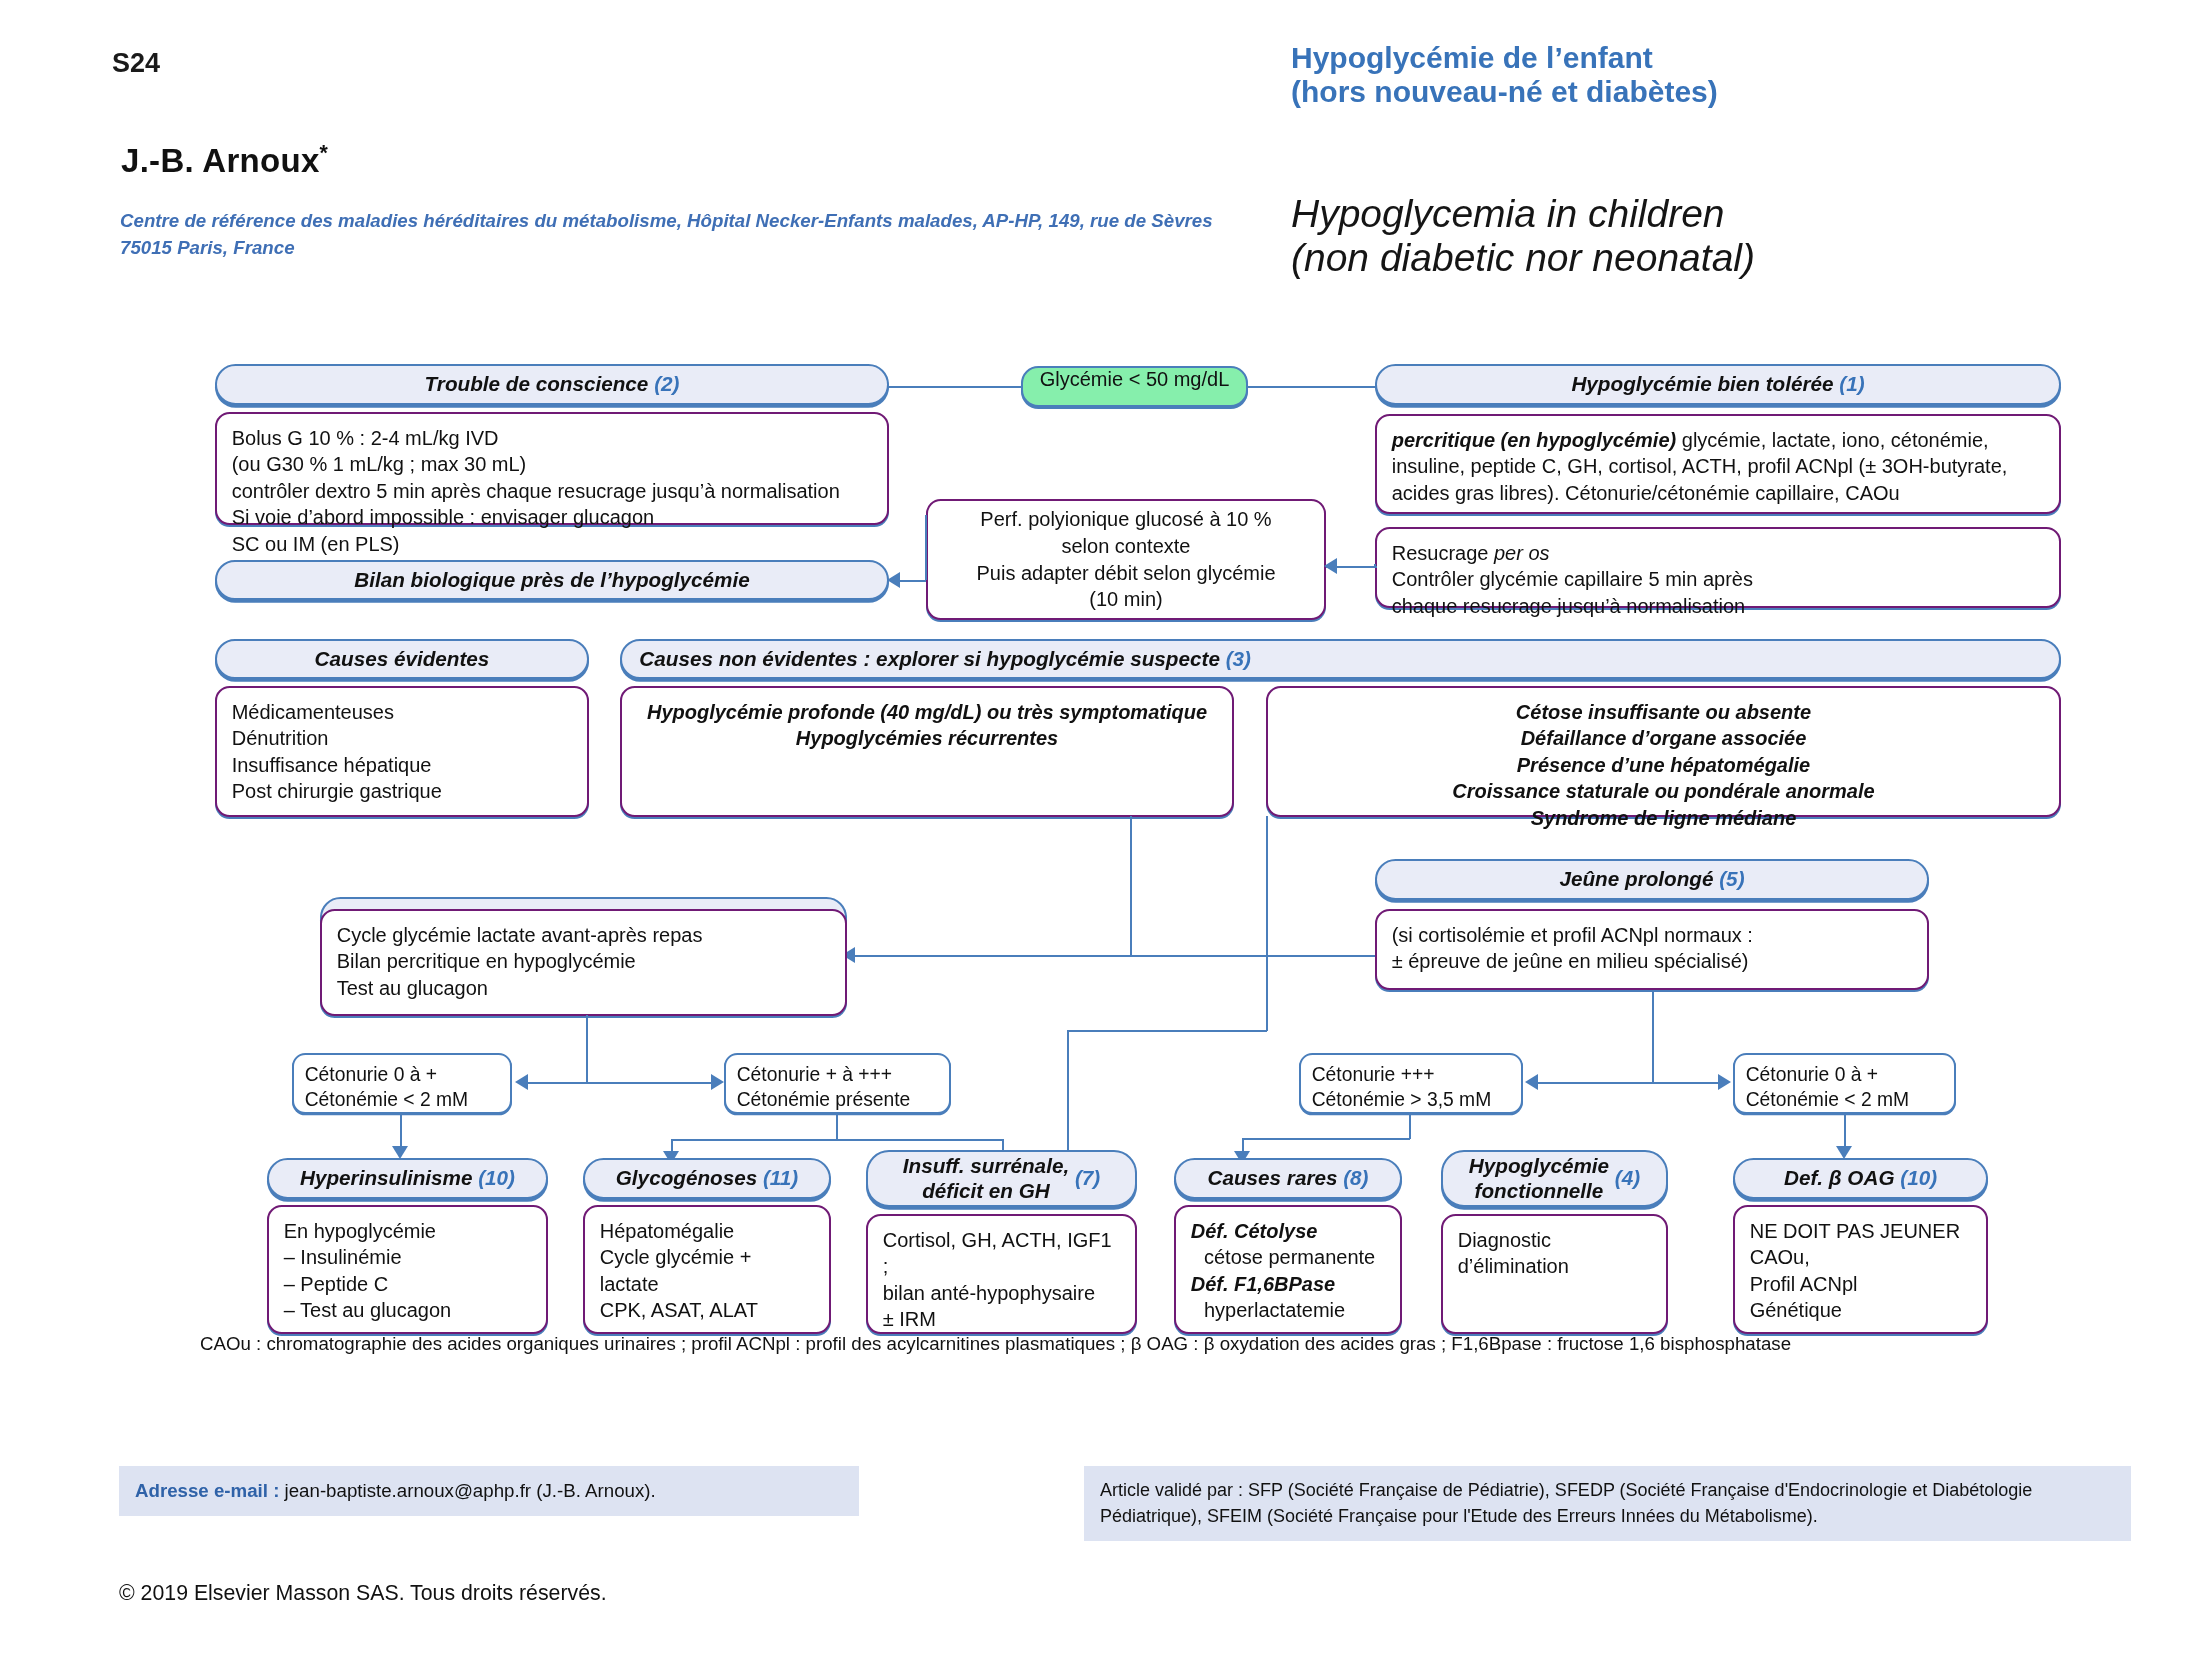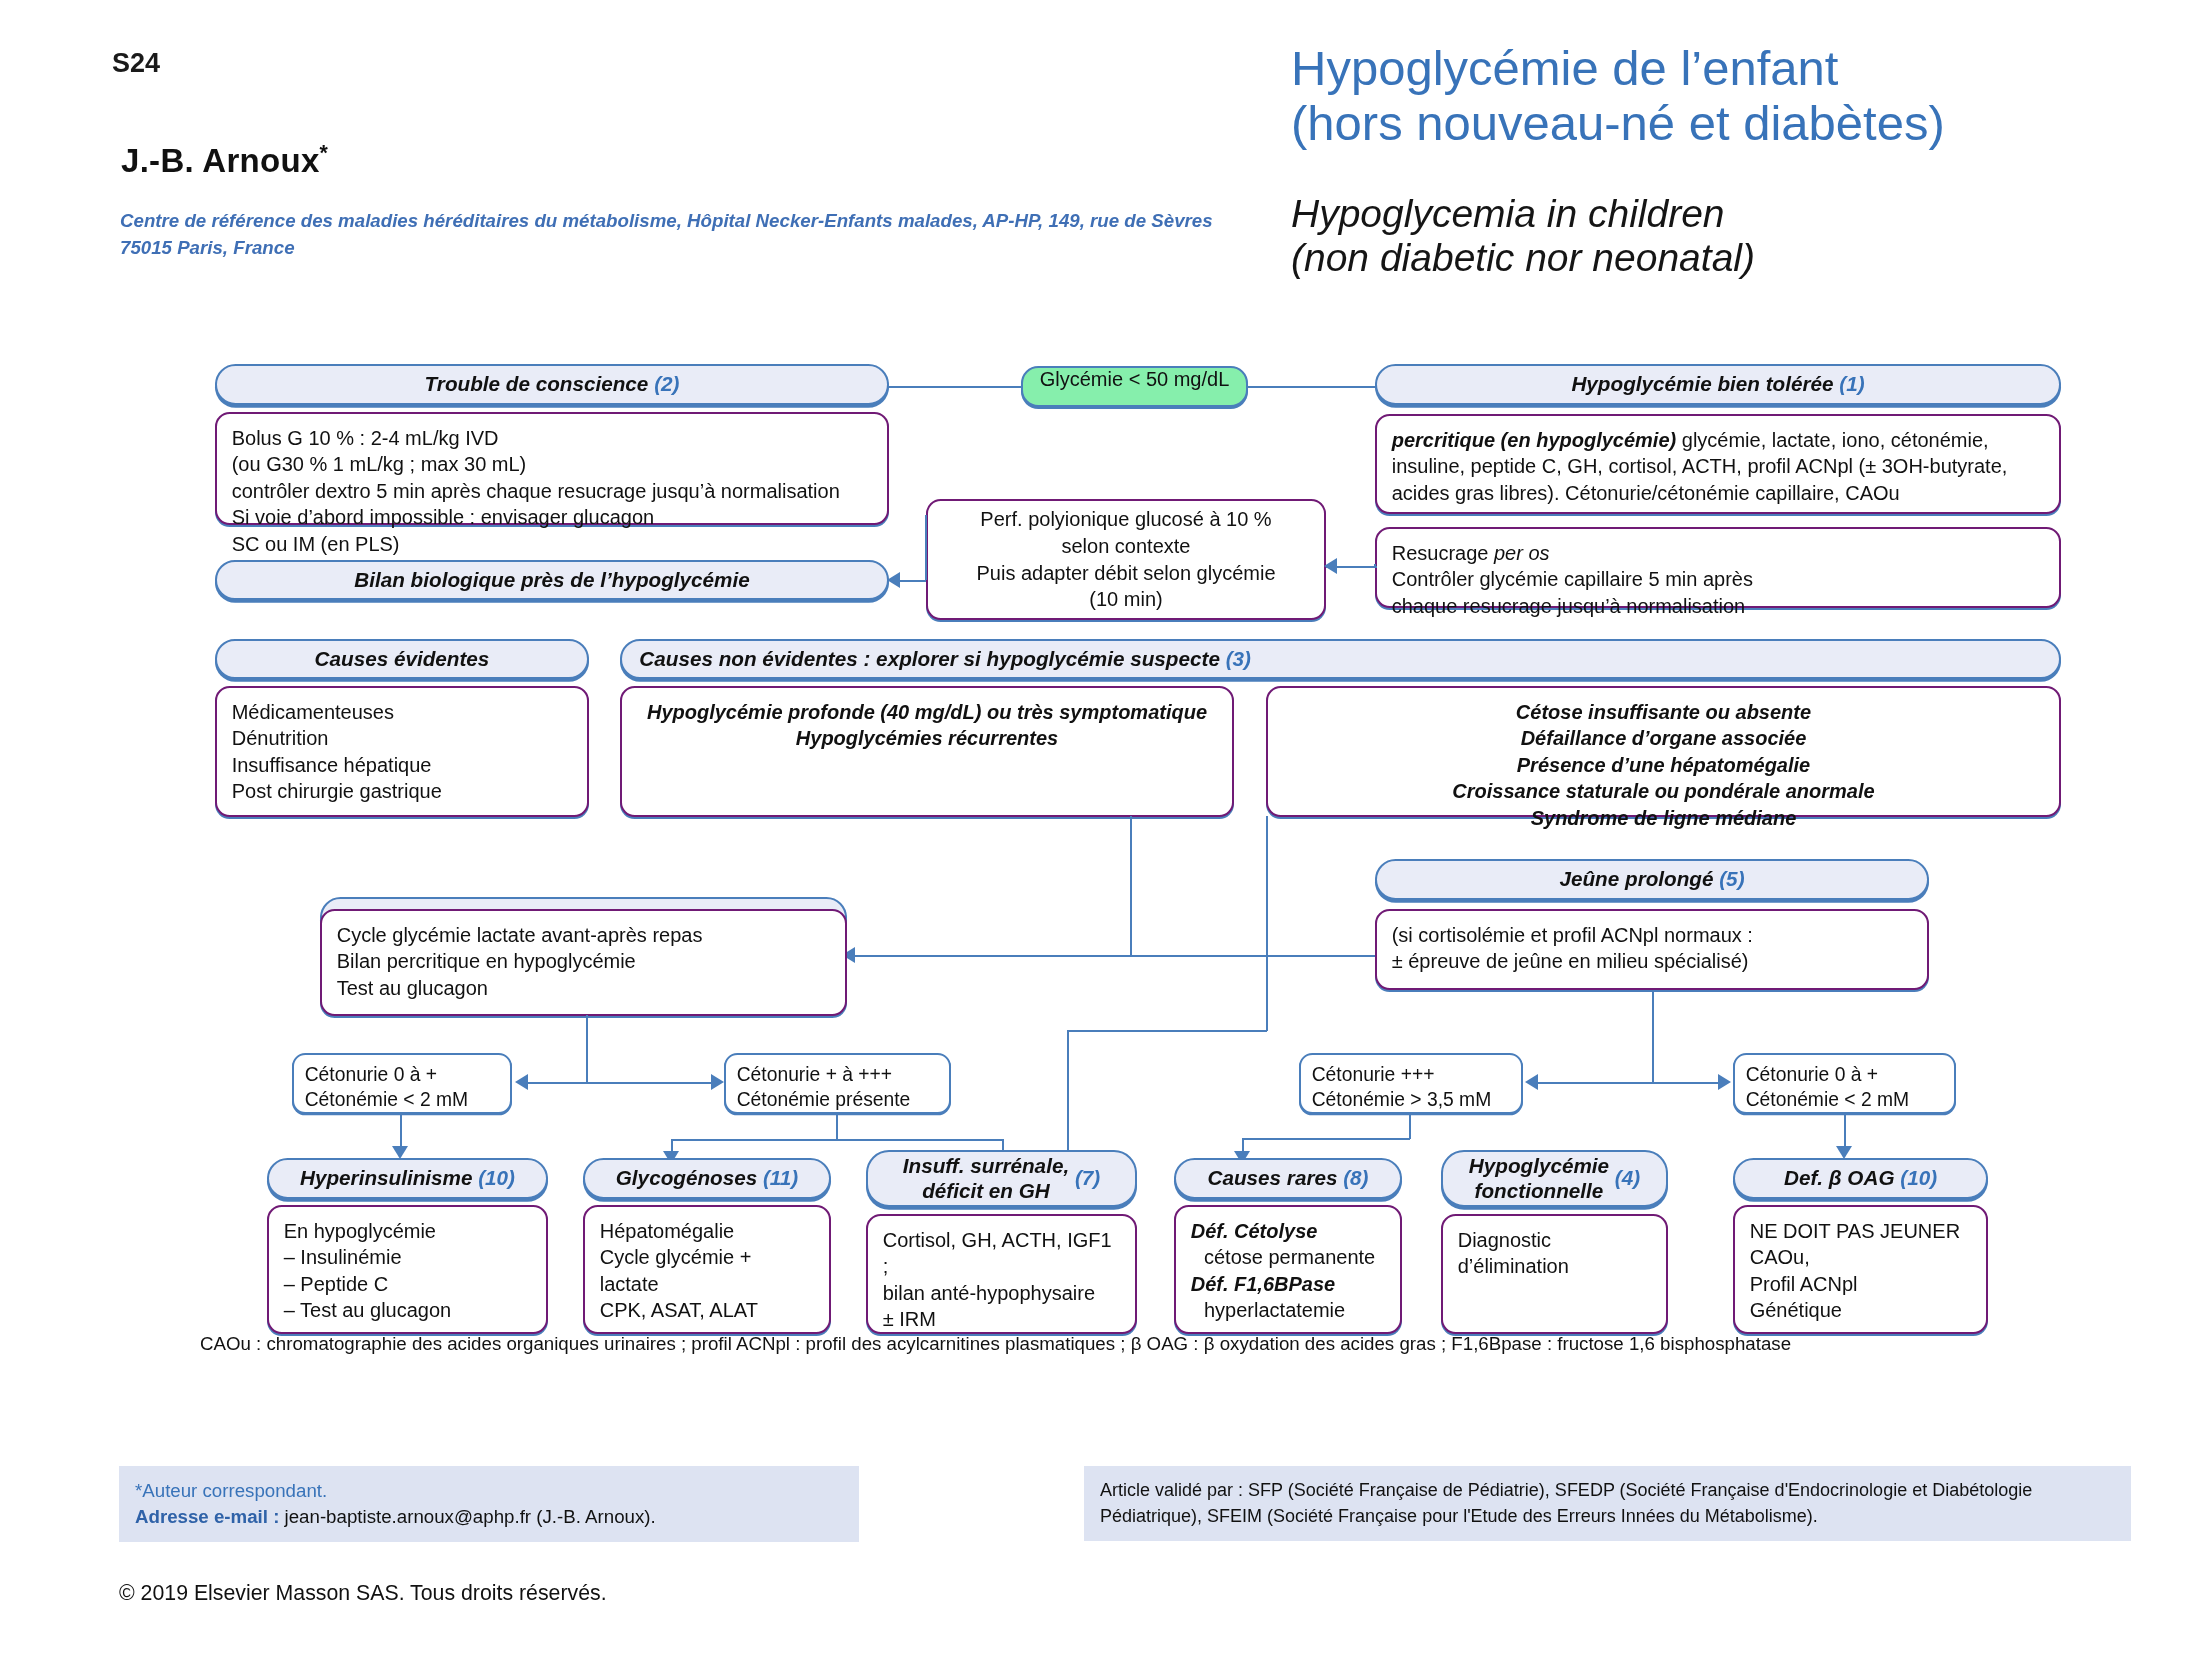--- a/index.html
+++ b/index.html
@@ -10,21 +10,21 @@
   }
   .abs{position:absolute;box-sizing:border-box;}
 
   
   #page-num{left:112px;top:48px;font-size:27px;font-weight:bold;color:#1a1a1a;}
   #author{left:121px;top:141px;font-size:33px;font-weight:bold;color:#111;letter-spacing:0.3px;}
   #author sup{font-size:21.3px;vertical-align:super;}
   #affiliation{left:120px;top:207px;width:1094px;font-size:18.7px;font-style:italic;
                color:#3f6fb5;line-height:1.45;font-weight:600;}
 
-  #title-fr{left:1291px;top:41px;width:854px;font-size:49px;font-weight:normal;
+  #title-fr{left:1291px;top:41px;width:854px;font-size:30px;font-weight:bold;
             color:#3873b9;line-height:1.12;}
   #title-en{left:1291px;top:192px;width:854px;font-size:39px;font-style:italic;
             color:#151515;line-height:1.14;}
   .hdr{
     background:#e9ecf7;border:2px solid #4a7ebb;border-radius:23px;
     box-shadow:0 2.7px 0 0 #4a7ebb;
     display:flex;align-items:center;justify-content:center;text-align:center;
     font-weight:bold;font-style:italic;font-size:20.7px;color:#111;line-height:1.18;
   }
   .hdr .num{color:#3873b9;font-weight:bold;font-style:italic;}
@@ -286,21 +286,20 @@
   <span>Def. β OAG</span>&nbsp;<span class="num">(10)</span>
 </div>
 <div class="abs body-box" style="left:1733px;top:1205px;width:255px;height:129px;white-space:pre-line;">NE DOIT PAS JEUNER
 CAOu,
 Profil  ACNpl
 Génétique</div>
 
 <div class="abs" id="legend">CAOu : chromatographie des acides organiques urinaires ; profil ACNpl : profil des acylcarnitines plasmatiques ; β OAG : β oxydation des acides gras ; F1,6Bpase : fructose 1,6 bisphosphatase</div>
 
 <div class="abs fbar" id="foot-left">
-  <div class="l1">*Auteur correspondant.</div>
   <div class="l2">
     <b>Adresse e-mail :</b><span> jean-baptiste.arnoux@aphp.fr (J.-B. Arnoux).</span>
   </div>
 </div>
 
 <div class="abs fbar" id="foot-right">Article validé par : SFP (Société Française de Pédiatrie), SFEDP (Société Française d'Endocrinologie et Diabétologie Pédiatrique), SFEIM (Société Française pour l'Etude des Erreurs Innées du Métabolisme).</div>
 
 <div class="abs" id="copyright">© 2019 Elsevier Masson SAS.  Tous droits réservés.</div>
 
 

